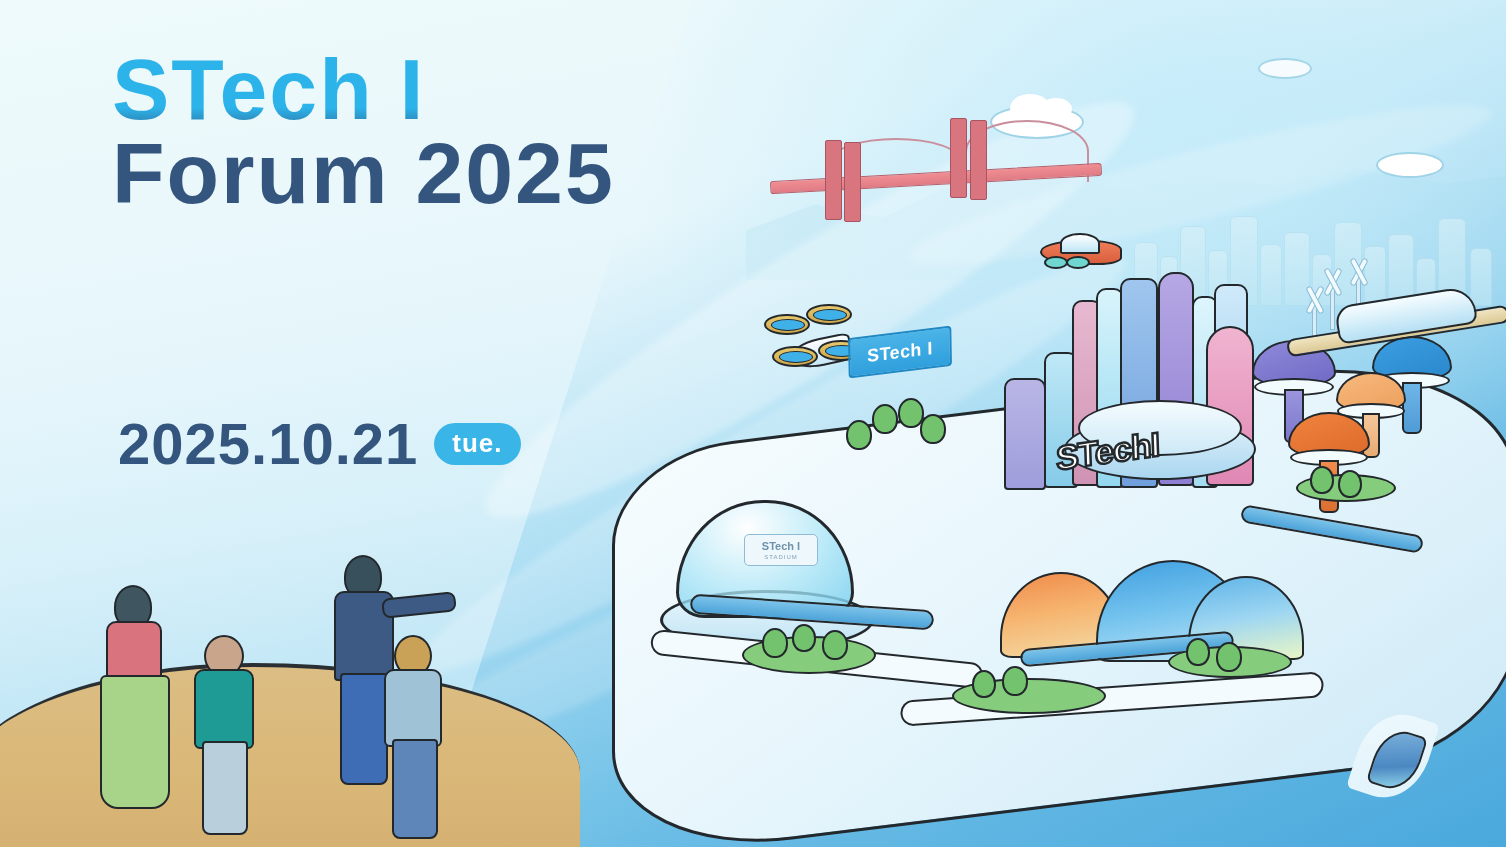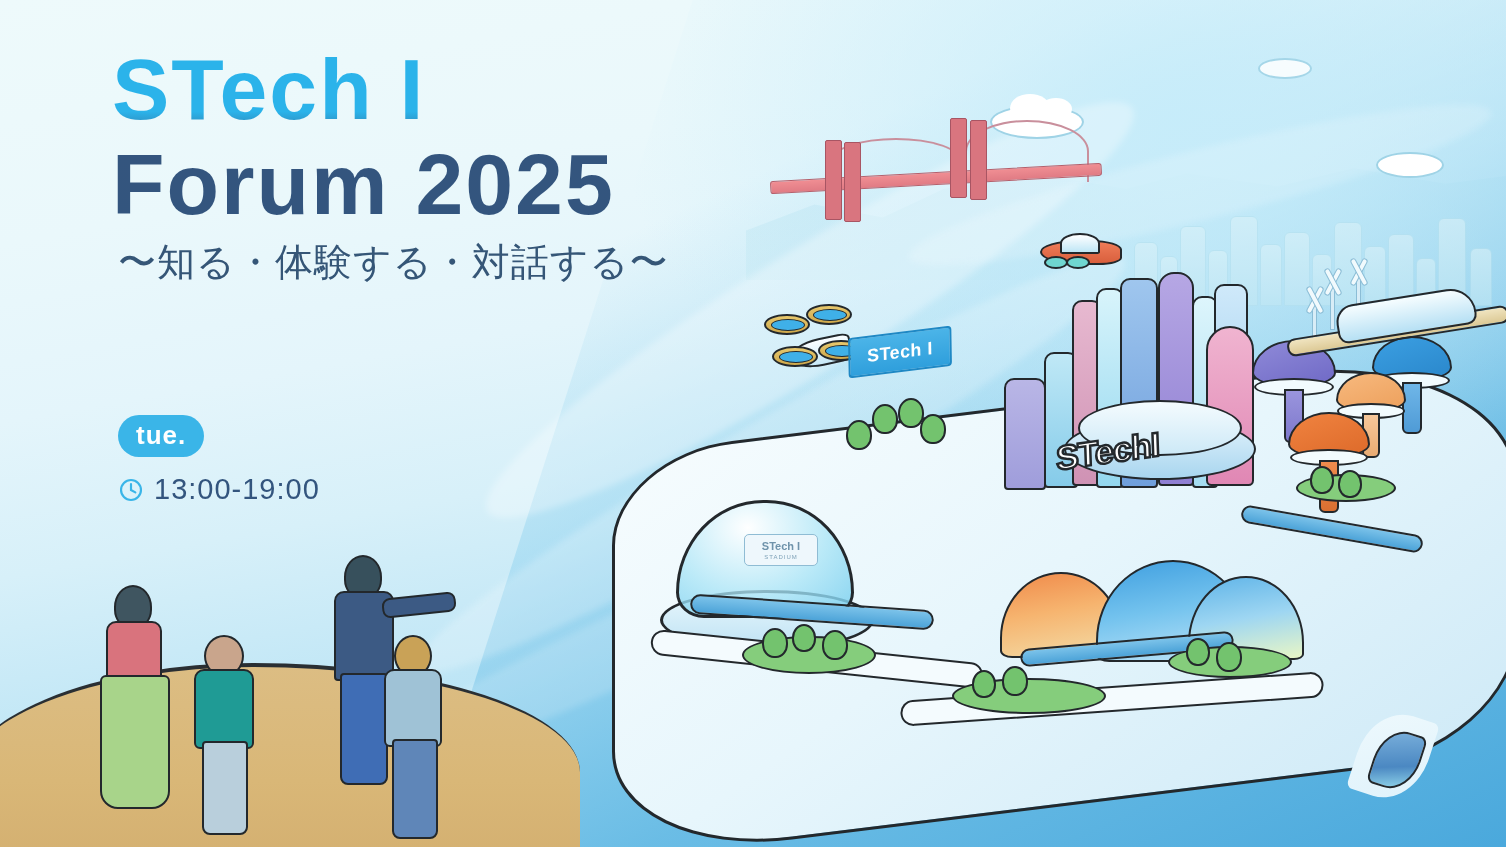--- a/index.html
+++ b/index.html
@@ -44,21 +44,21 @@
   
   .title-block{position:absolute;left:112px;top:48px;width:660px;z-index:40;}
   .main-title{
     font-size:86px;line-height:.96;font-weight:700;letter-spacing:2px;
     margin:0;
     background:linear-gradient(180deg,#2bb3ea 0%,#2bb3ea 36%,#34557e 56%,#33557e 100%);
     -webkit-background-clip:text;background-clip:text;
     color:transparent;-webkit-text-fill-color:transparent;
   }
   .main-title .line{display:block;}
-  .line2{margin-top:12px;}
+  .line2{margin-top:1px;}
 
   .subtitle{
     margin:32px 0 0 6px;color:#355677;font-size:48px;font-weight:500;letter-spacing:1px;
   }
   .subtitle-sub{
     margin:12px 0 0 6px;color:#355677;font-size:38px;font-weight:400;letter-spacing:1px;
   }
 
   
   .date-block{position:absolute;left:118px;top:415px;z-index:40;}
@@ -446,31 +446,24 @@
       <div class="legs" style="left:10px;top:104px;width:42px;height:96px;background:#5f86b8;border-radius:4px 4px 8px 8px;"></div>
     </div>
   </div>
   <div class="ground"></div>
 
   <div class="title-block">
     <h1 class="main-title">
       <span class="line line1">STech I</span>
       <span class="line line2">Forum 2025</span>
     </h1>
-    <div class="subtitle-sub">〜知る・体験する・対話する〜</div>
   </div>
 
   <div class="date-block">
     <div class="date-row">
+      <div class="date-main">2025.10.21</div>
       <div class="dow-badge">tue.</div>
     </div>
 
-    <div class="info-row">
-      <svg class="ico" viewBox="0 0 24 24">
-        <circle cx="12" cy="12" r="9.2" fill="none" stroke="#3ab5e8" stroke-width="2"></circle>
-        <path d="M12 6.6 V12 L16 14.2" fill="none" stroke="#3ab5e8" stroke-width="2" stroke-linecap="round"></path>
-      </svg>
-      <div class="info-text">13:00-19:00</div>
-    </div>
 
   </div>
 
 </div>
 
 </body></html>

